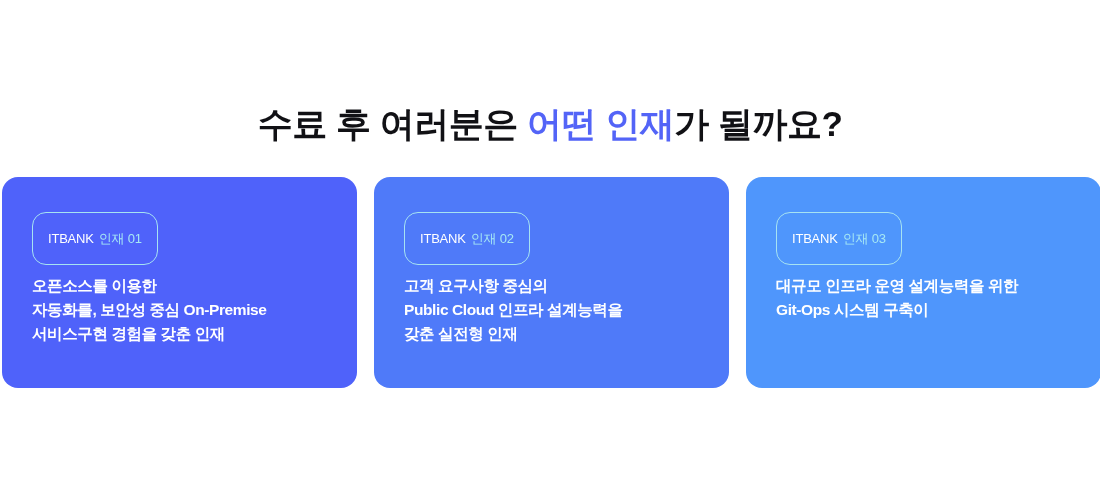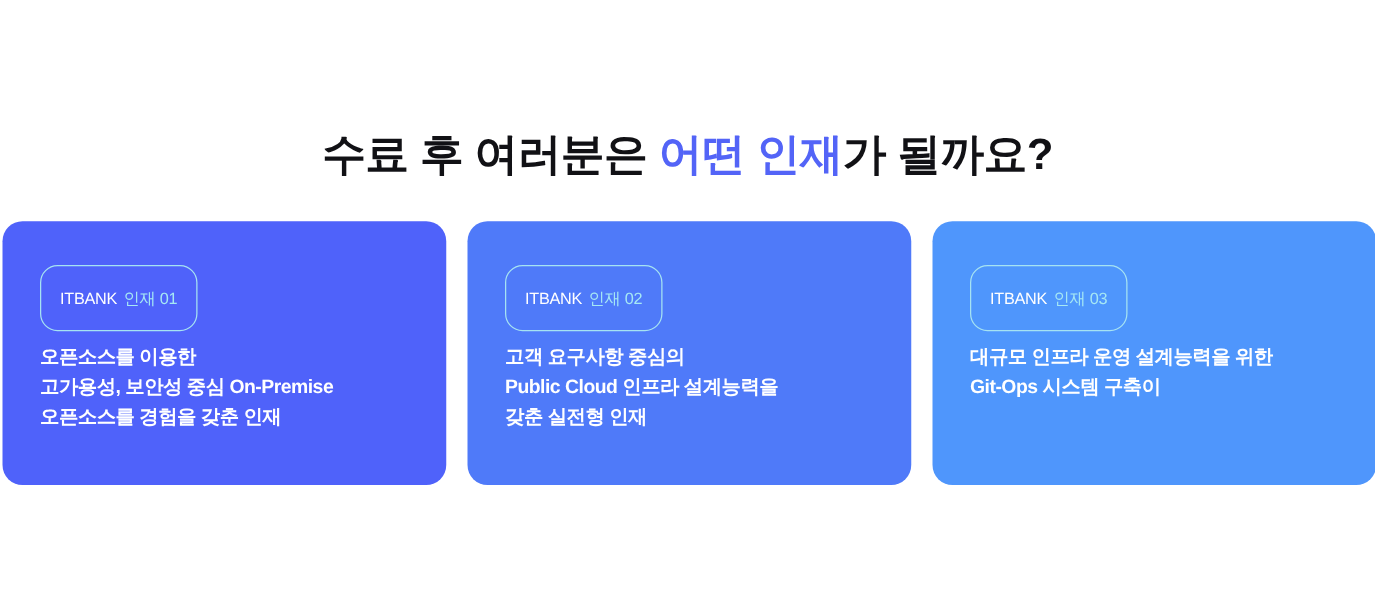--- a/index.html
+++ b/index.html
@@ -118,22 +118,22 @@
 
   <div class="card-row">
 
     <div class="card card-1">
       <div class="badge">
         <span class="badge-brand">ITBANK</span>
         <span class="badge-num">인재 01</span>
       </div>
       <div class="card-body">
         <span class="line">오픈소스를 이용한</span>
-        <span class="line">고가용성, 보안성 중심 On-Premise</span>
-        <span class="line">오픈소스를 경험을 갖춘 인재</span>
+        <span class="line">자동화를, 보안성 중심 On-Premise</span>
+        <span class="line">서비스구현 경험을 갖춘 인재</span>
       </div>
     </div>
 
     <div class="card card-2">
       <div class="badge">
         <span class="badge-brand">ITBANK</span>
         <span class="badge-num">인재 02</span>
       </div>
       <div class="card-body">
         <span class="line">고객 요구사항 중심의</span>

